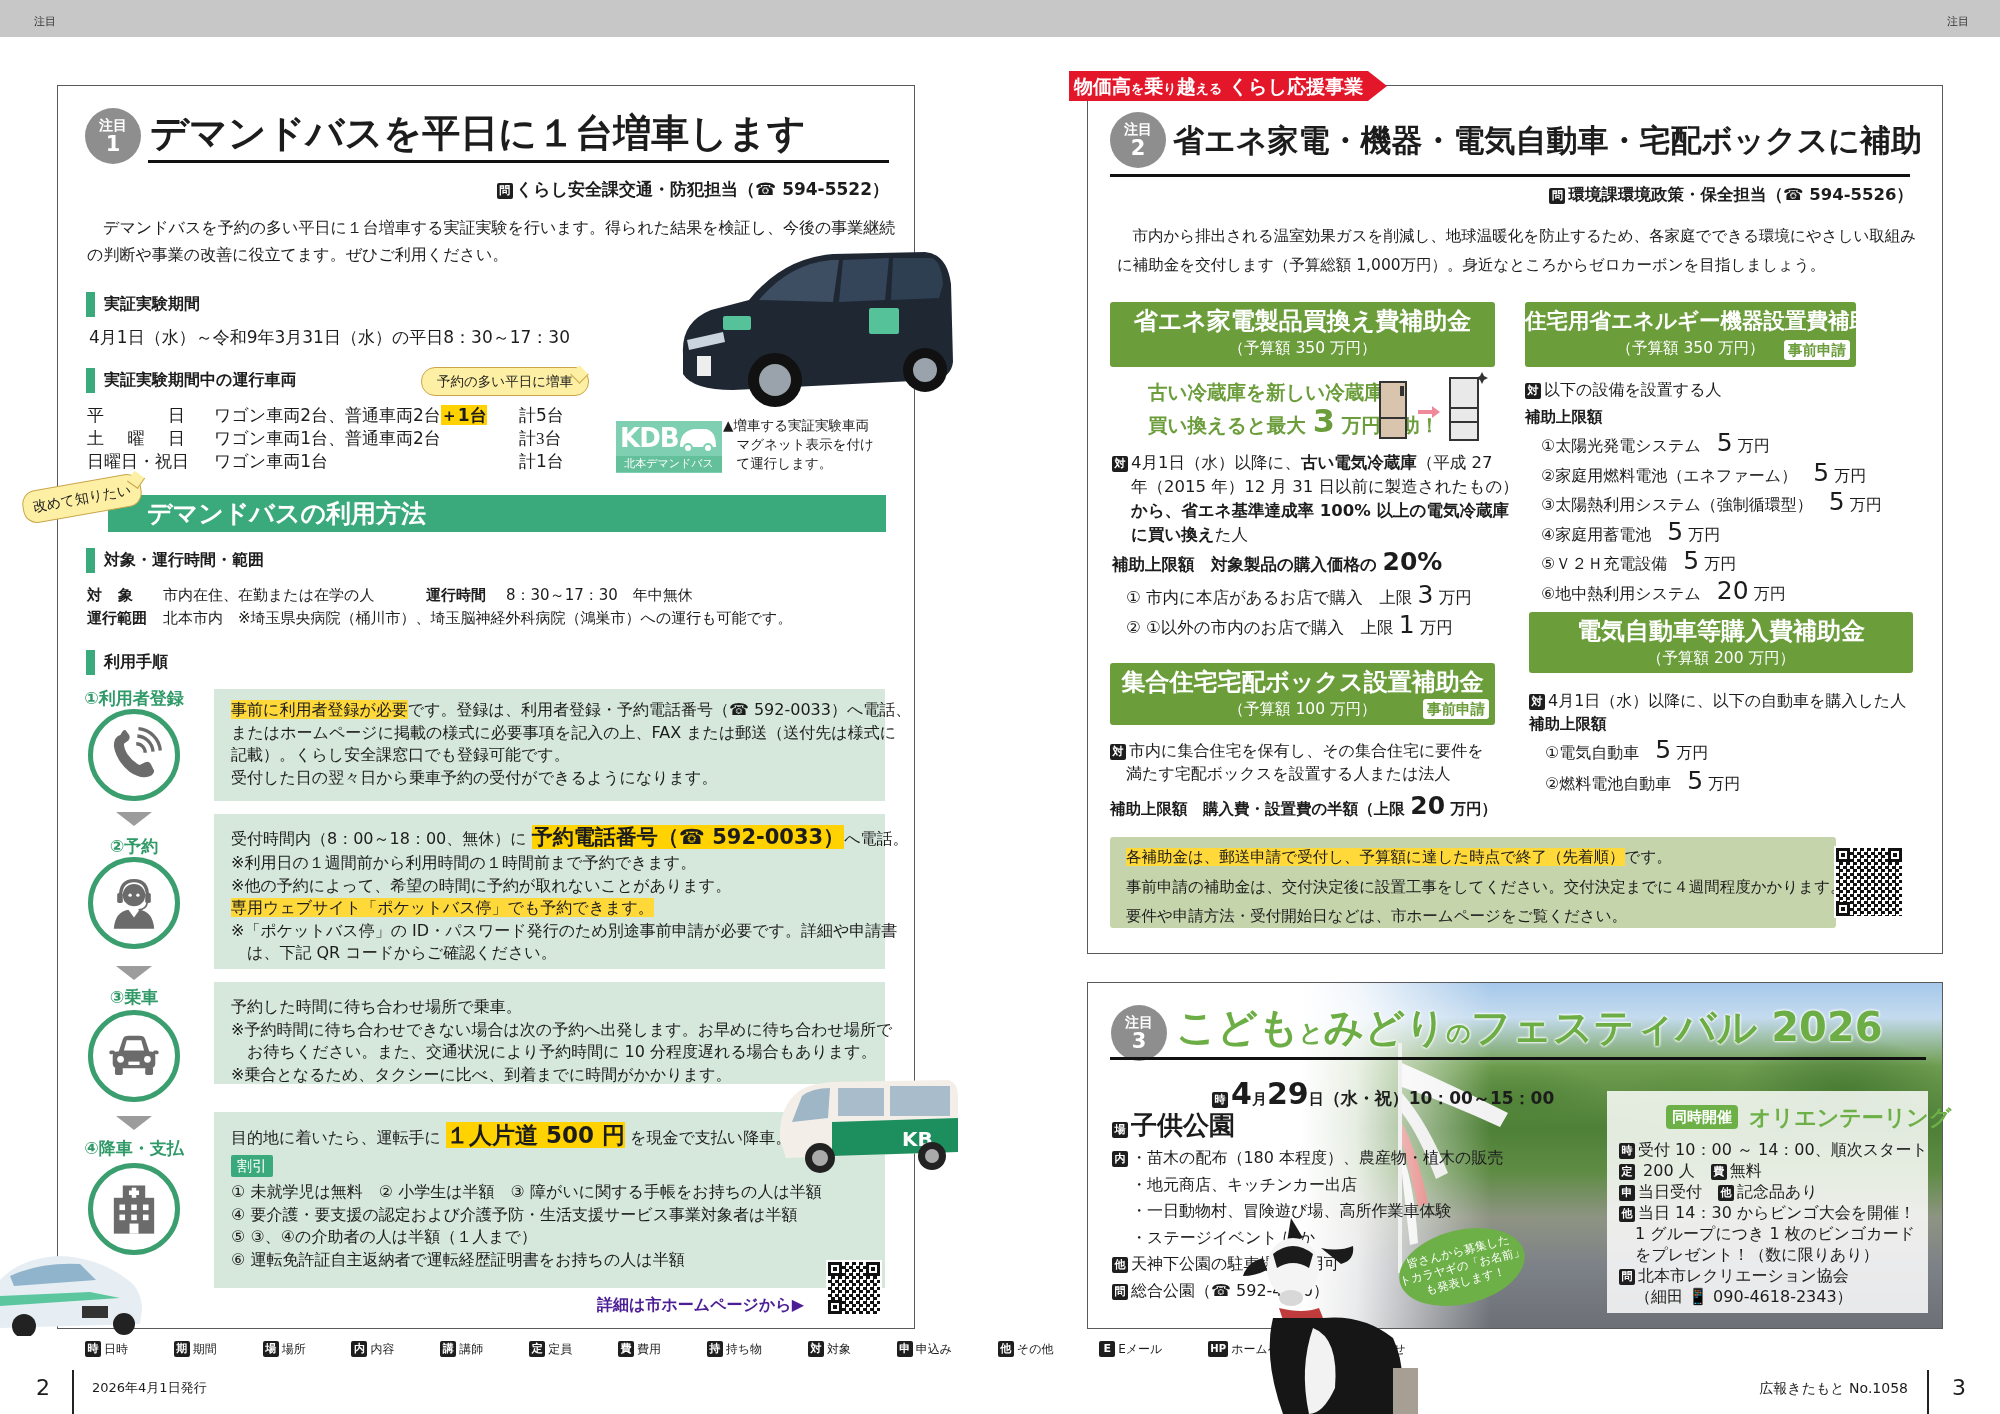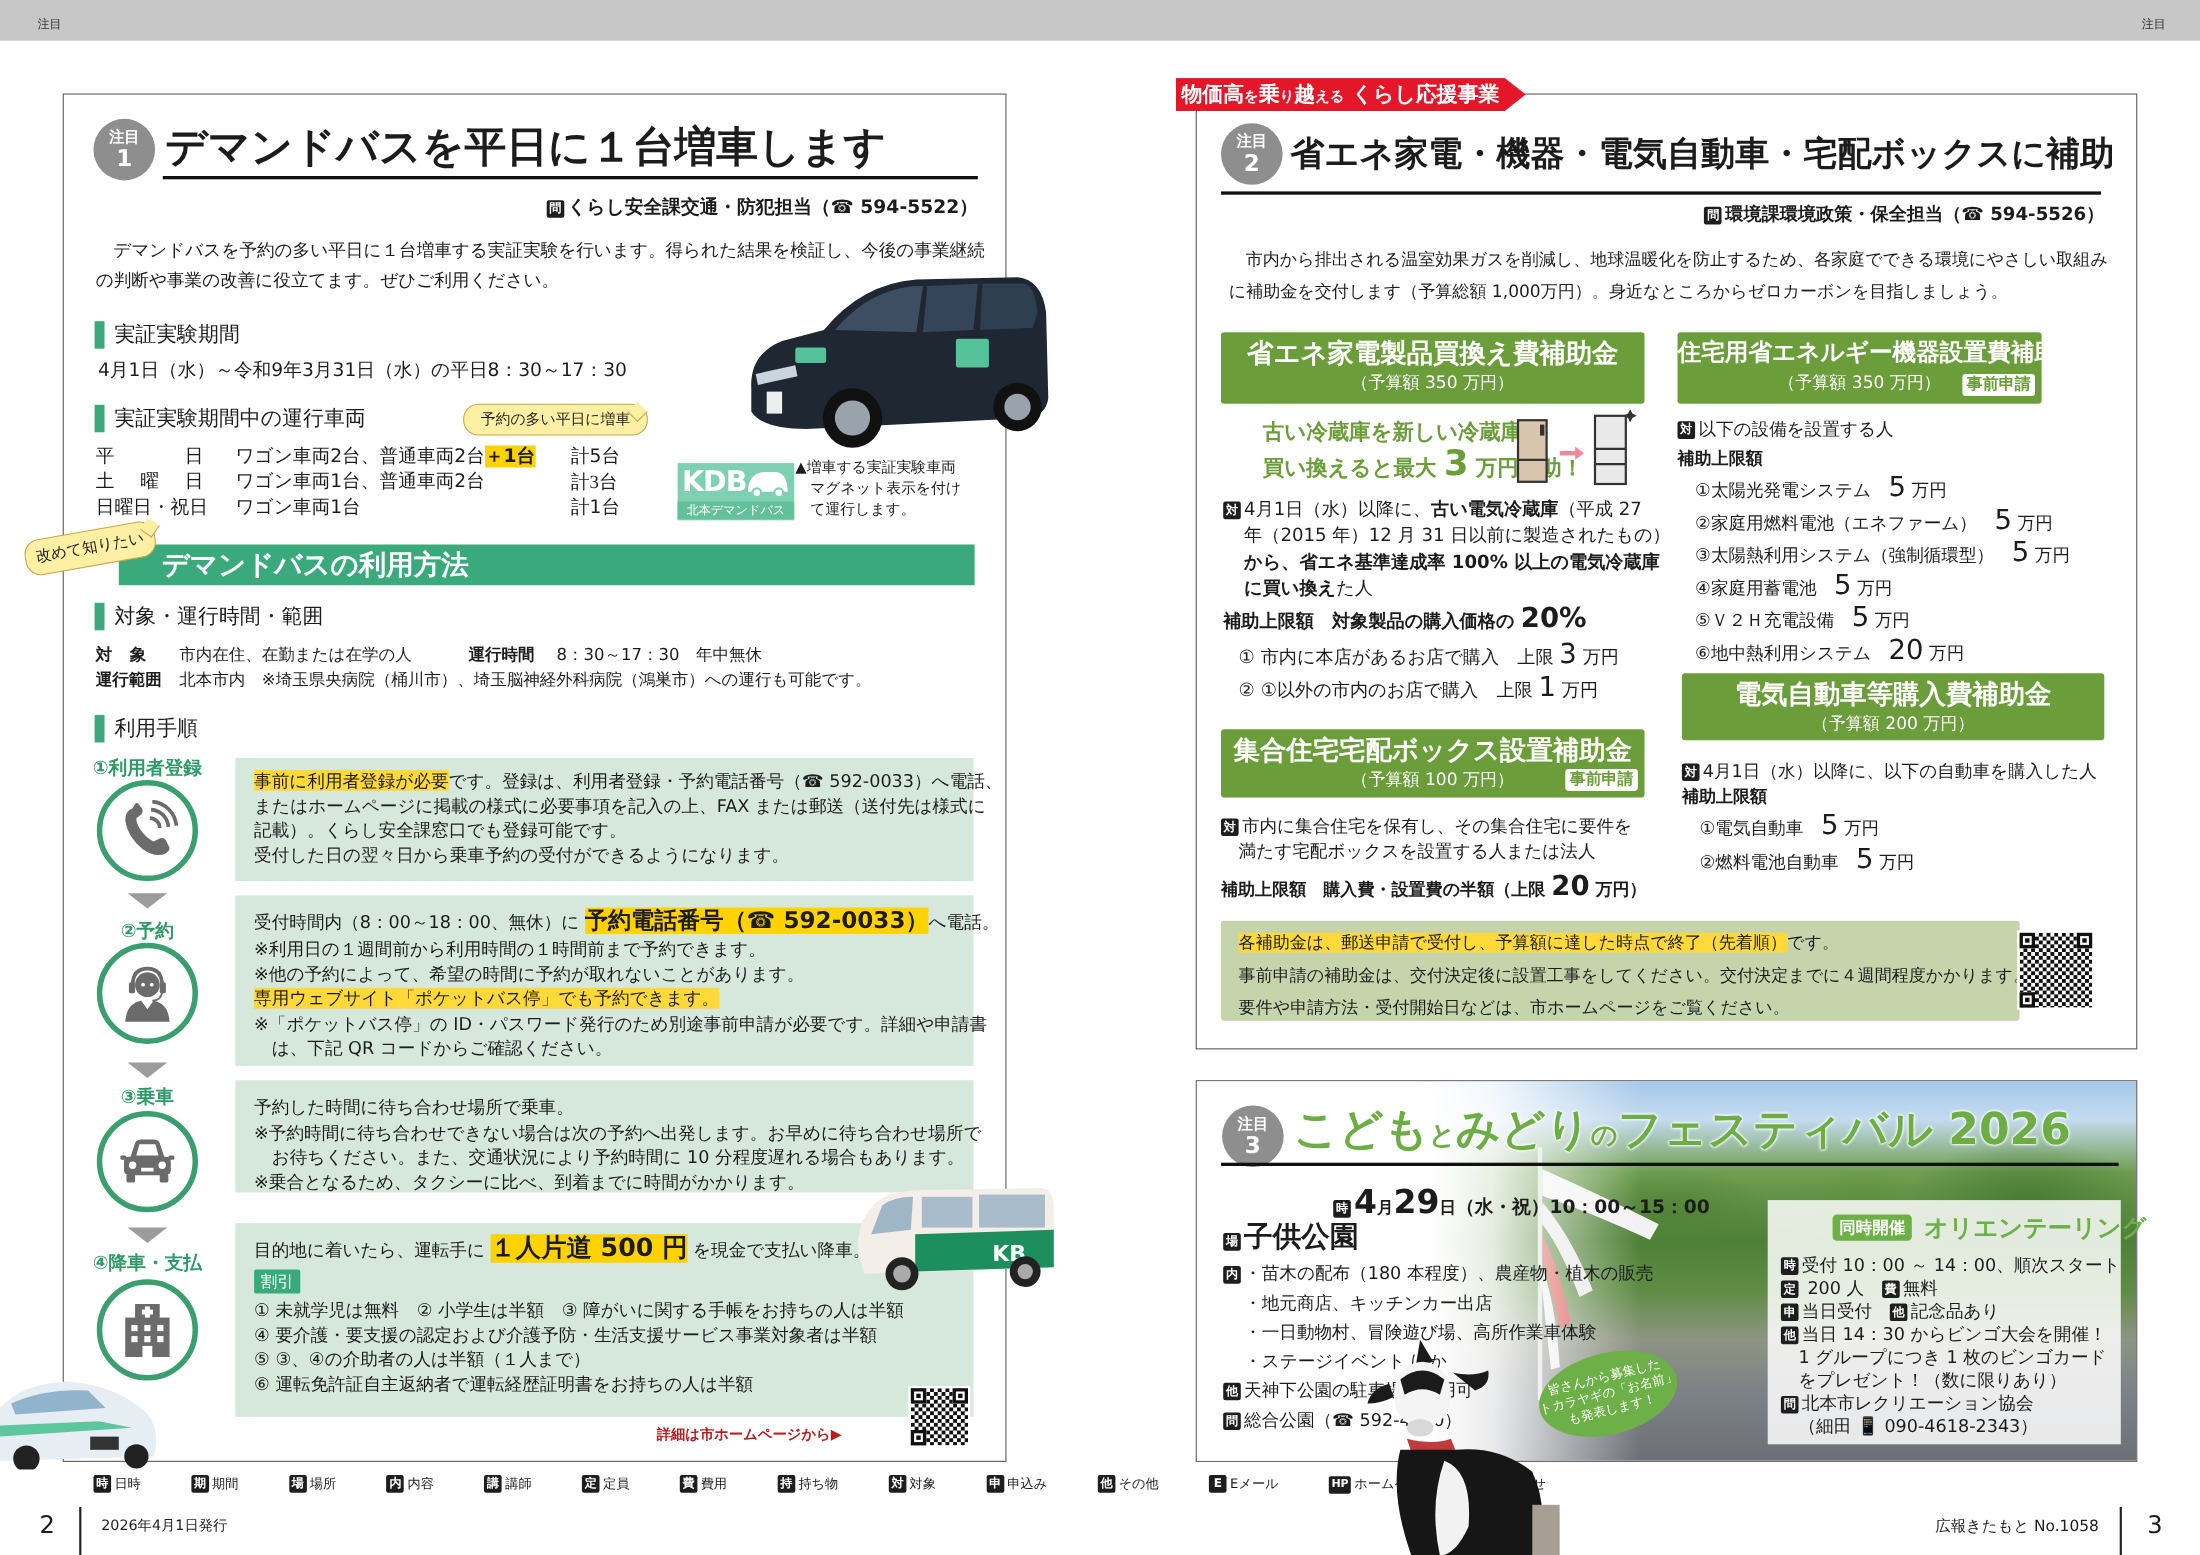--- a/index.html
+++ b/index.html
@@ -14,21 +14,21 @@
   
   .topbar{position:absolute;left:0;top:0;width:2000px;height:37px;background:#c7c7c7;}
   .topbar .lbl{position:absolute;top:14px;font-size:11px;color:#333;}
   
   .panel{position:absolute;border:1.5px solid #5a5a5a;background:#fff;box-sizing:border-box;}
   .badge{position:absolute;width:56px;height:56px;border-radius:50%;background:#8e8e8e;color:#fff;text-align:center;font-weight:bold;}
   .badge .t{display:block;font-size:14px;line-height:16px;margin-top:9px;}
   .badge .n{display:block;font-size:21px;line-height:22px;}
   .rule{position:absolute;height:3px;background:#111;}
   .gbar{position:absolute;width:9px;height:25px;background:#3aa97b;}
-  .ghead{position:absolute;font-size:19px;font-weight:normal;line-height:28px;white-space:nowrap;}
+  .ghead{position:absolute;font-size:16px;font-weight:bold;line-height:28px;white-space:nowrap;}
   .hl{background:#ffd83a;}
   .hl-strong{background:#ffd200;font-weight:bold;font-size:21px;}
   .callout{position:absolute;background:#fdf0a4;border:1px solid #c9a64a;border-radius:14px;font-size:13.5px;text-align:center;white-space:nowrap;}
   .callout:after{content:"";position:absolute;width:12px;height:12px;background:#fdf0a4;border-right:1px solid #c9a64a;border-bottom:1px solid #c9a64a;transform:rotate(45deg);}
   .step-label{position:absolute;width:140px;text-align:center;color:#2f9a68;font-size:17px;font-weight:bold;white-space:nowrap;}
   .step-circle{position:absolute;width:92px;height:92px;border-radius:50%;border:5px solid #3a9e6e;box-sizing:border-box;background:#fff;}
   .step-circle svg{position:absolute;left:13px;top:13px;width:56px;height:56px;}
   .step-arrow{position:absolute;width:0;height:0;border-left:18px solid transparent;border-right:18px solid transparent;border-top:14px solid #9c9c9c;}
   .step-box{position:absolute;left:214px;width:671px;background:#d6e8dc;box-sizing:border-box;padding-left:17px;}
   .step-box .ln{white-space:nowrap;font-size:16px;line-height:22.5px;}
@@ -270,21 +270,21 @@
 
   <svg class="abs" style="left:0px;top:1250px;" width="146" height="86" viewBox="0 0 146 86">
     <path d="M0 30 Q20 8 60 6 Q100 8 128 30 Q142 40 142 60 L140 74 L0 78Z" fill="#e6eef3"></path>
     <path d="M10 26 Q40 12 80 14 L96 30 L14 36Z" fill="#8fb4cc"></path>
     <path d="M0 46 L90 42 L120 48 L0 56Z" fill="#5cc79f"></path>
     <rect x="82" y="56" width="26" height="12" fill="#333"></rect>
     <circle cx="24" cy="76" r="12" fill="#222"></circle>
       <circle cx="124" cy="74" r="11" fill="#222"></circle>
   </svg>
 
-  <div class="abs" style="left:597px;top:1294px;font-size:13px;line-height:22px;font-weight:bold;color:#b91c1c;">詳細は市ホームページから▶</div>
+  <div class="abs" style="left:597px;top:1294px;font-size:16px;line-height:22px;font-weight:bold;color:#4c1d95;">詳細は市ホームページから▶</div>
   <div class="qr" style="left:826px;top:1260px;width:56px;height:56px;">
     <span class="f" style="left:0;top:0;"></span>
       <span class="f" style="right:0;top:0;"></span>
       <span class="f" style="left:0;bottom:0;"></span>
   </div>
 
   <div class="abs legend" style="left:57px;top:1340px;font-size:12px;line-height:18px;">
     <span class="item"><span class="ic">時</span><span>日時</span></span>
     <span class="item"><span class="ic">期</span><span>期間</span></span>
     <span class="item"><span class="ic">場</span><span>場所</span></span>

